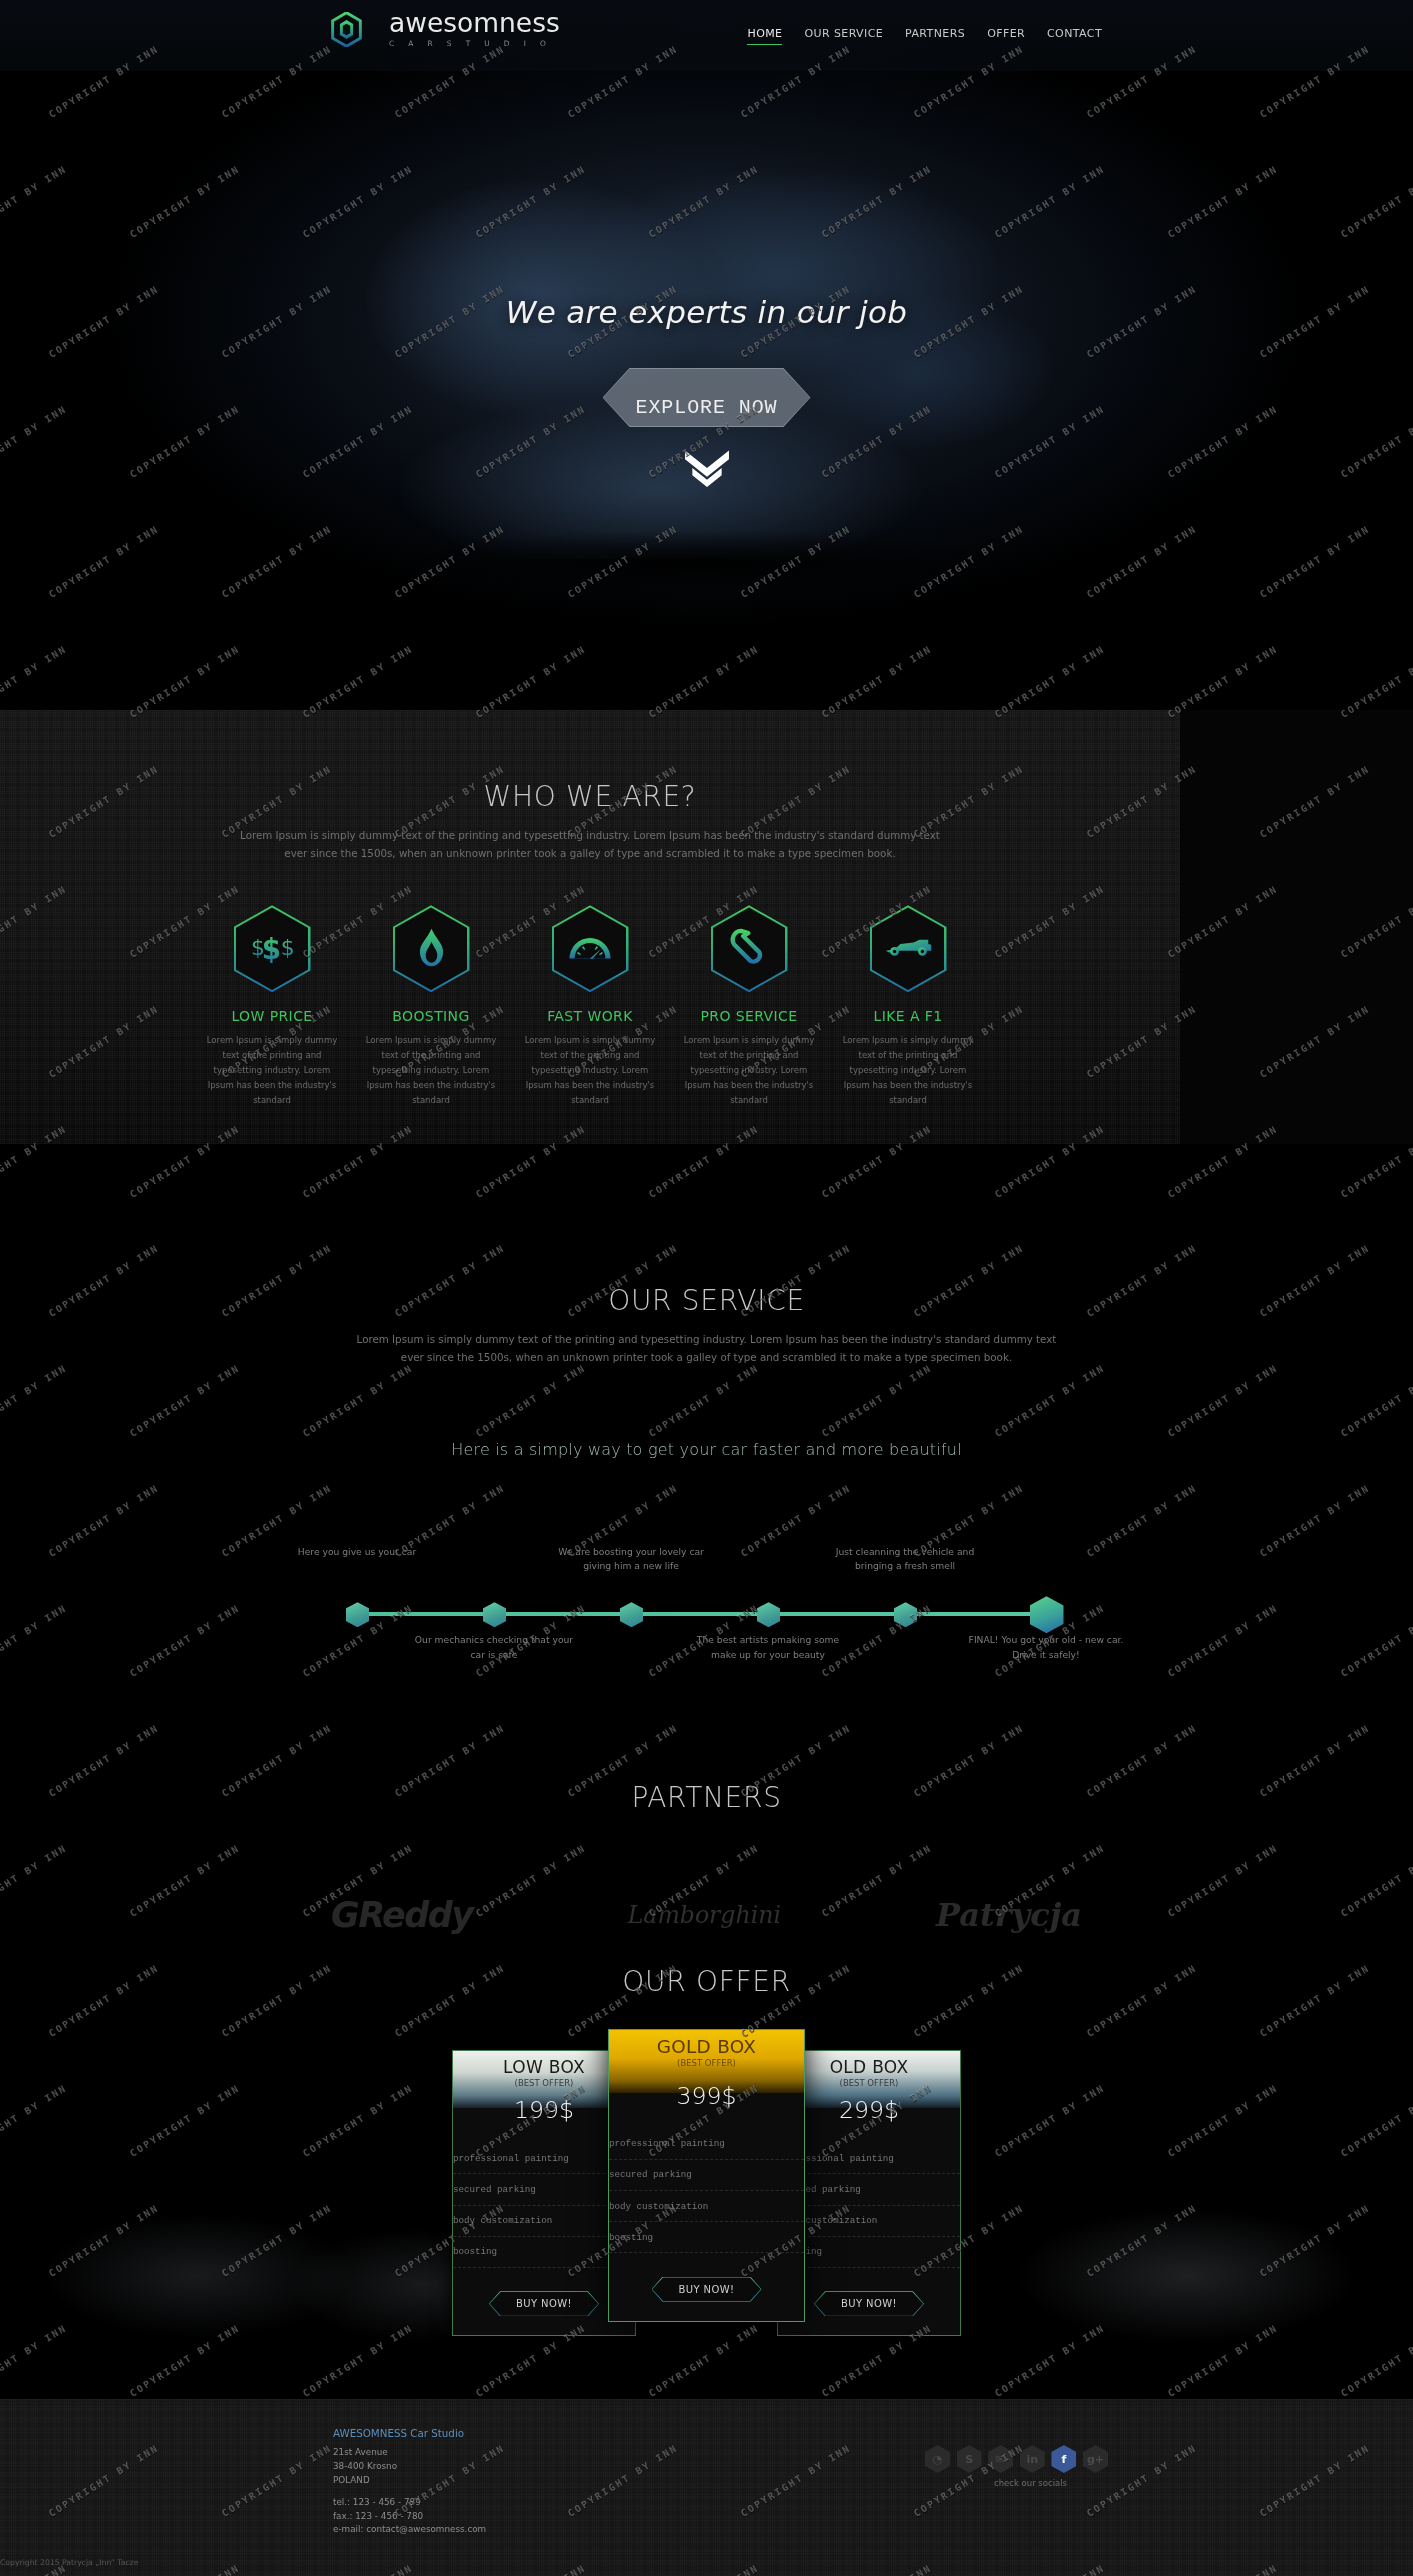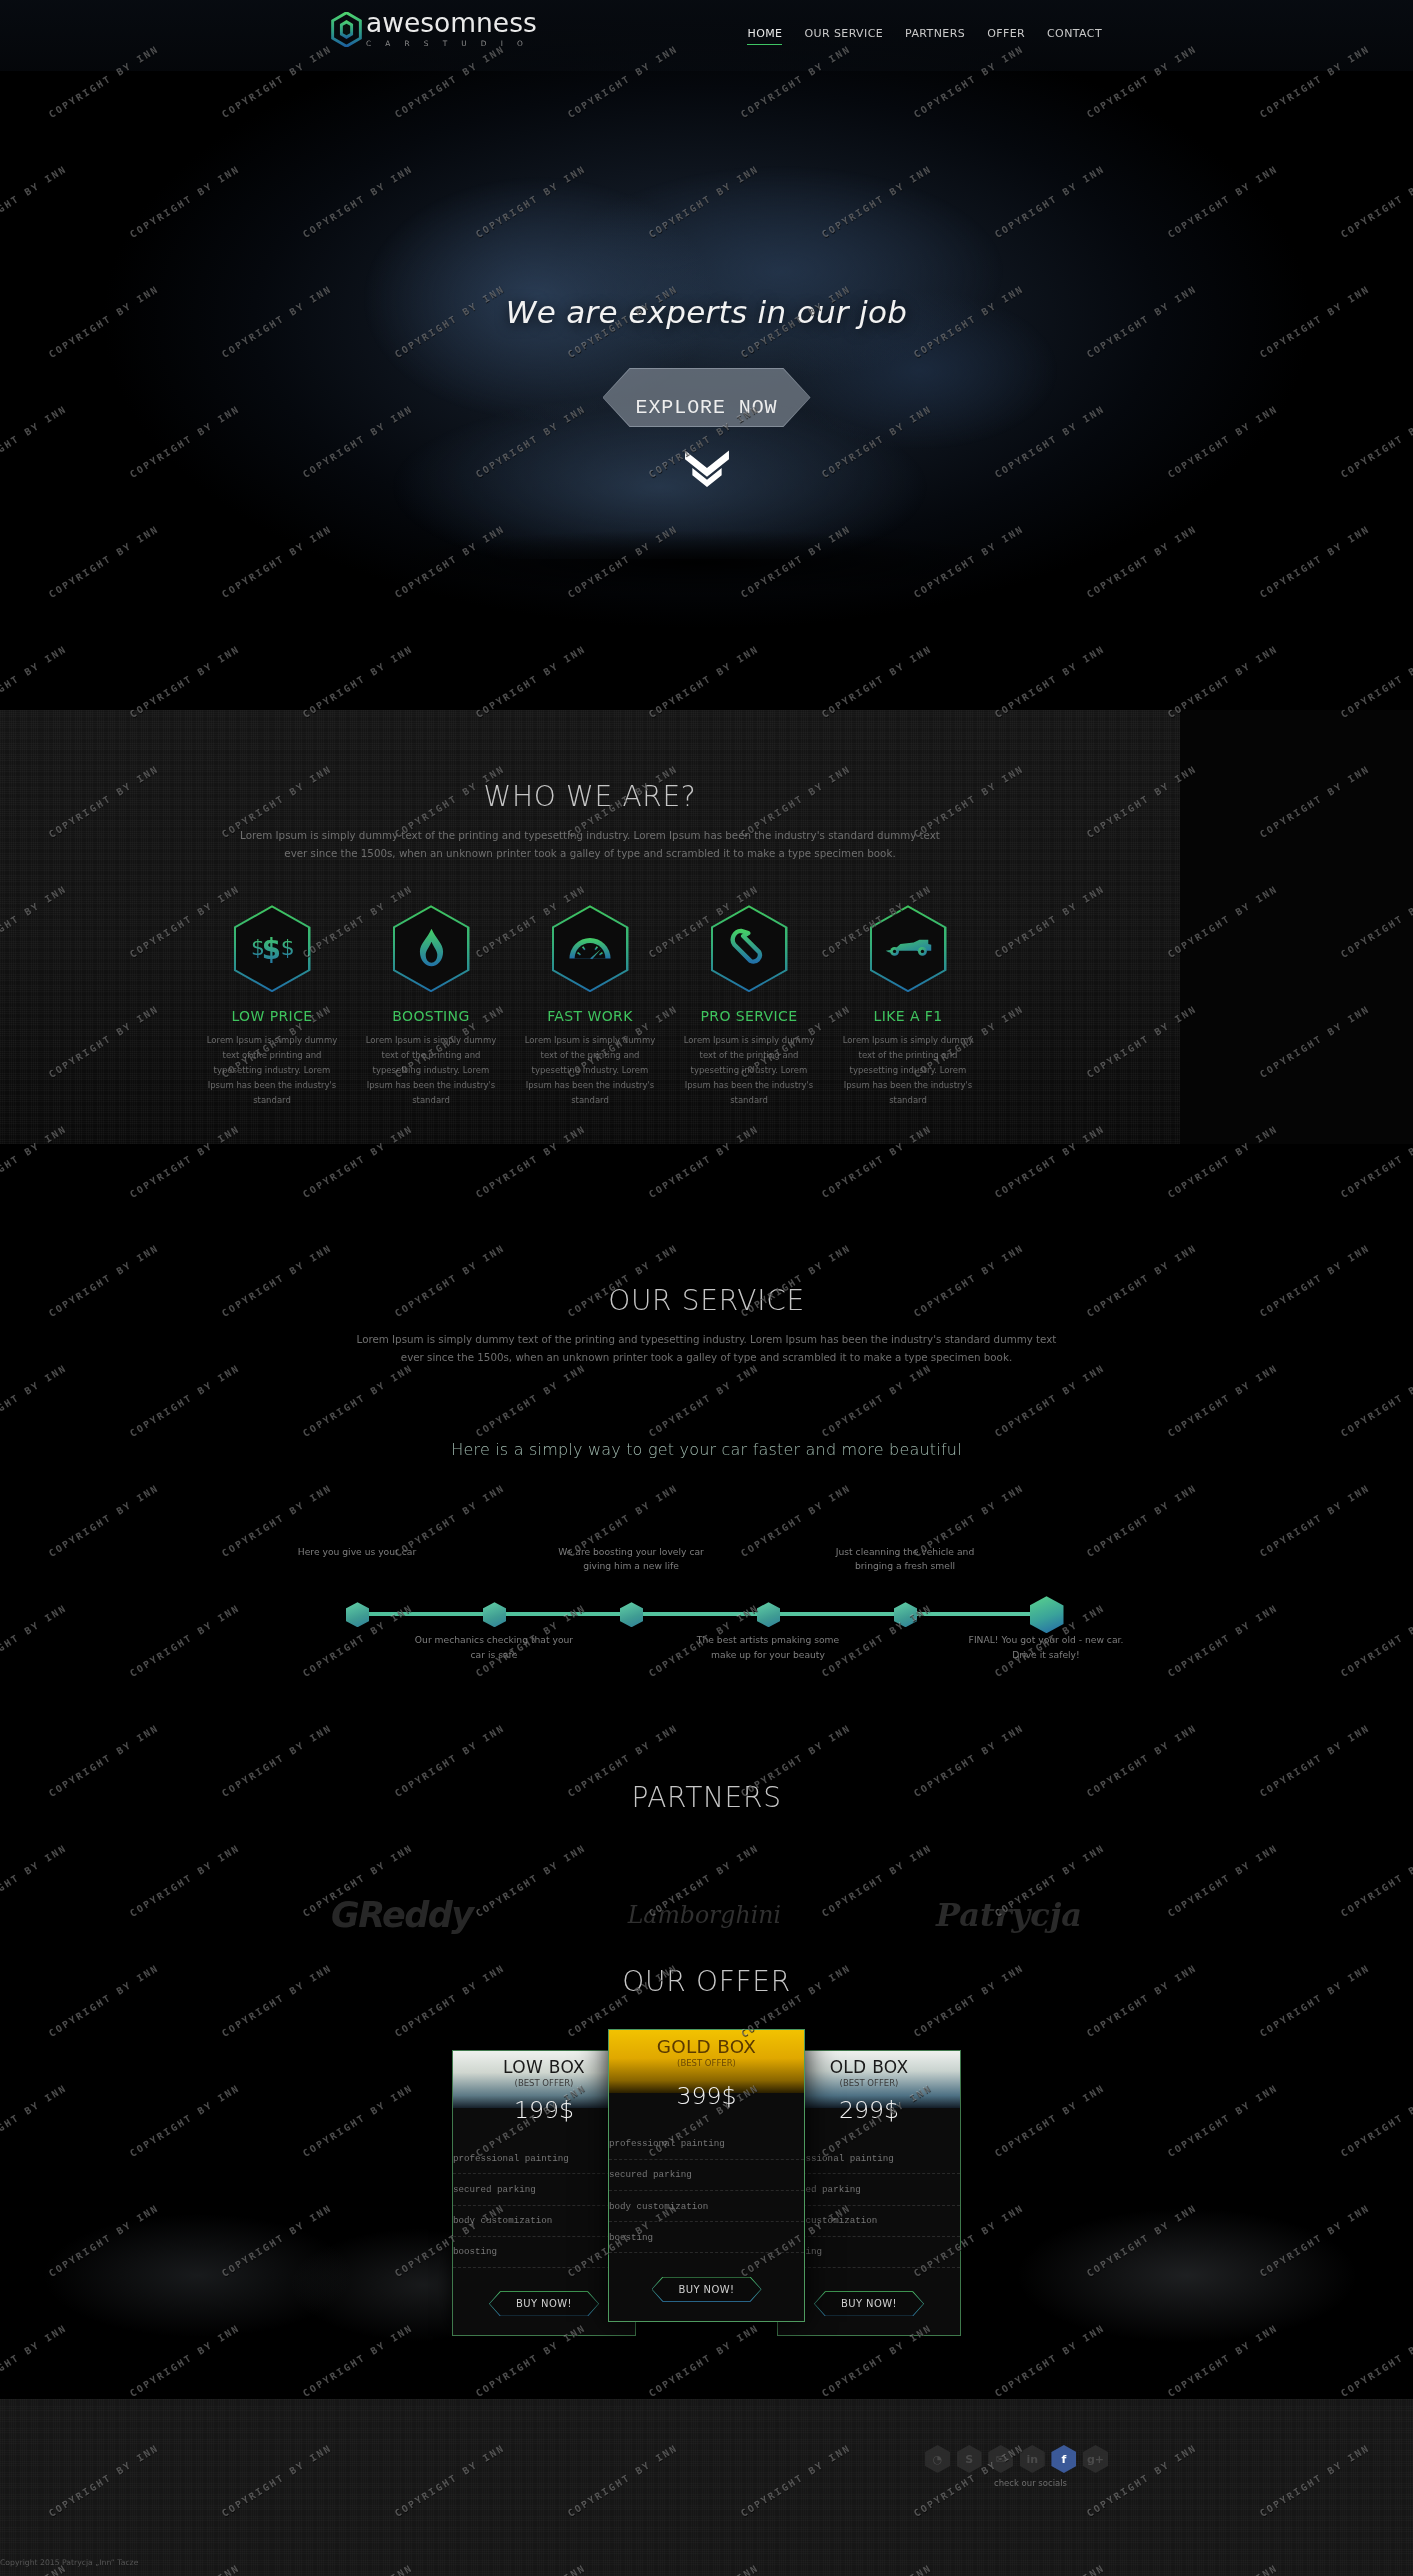--- a/index.html
+++ b/index.html
@@ -26,21 +26,21 @@
     text-shadow:0 0.7px 0.7px rgba(0,0,0,.8);
   }
 
   
   .header {
     position:absolute; top:0; left:0; width:1413px; height:71px;
     z-index:40;
     display:flex; align-items:center;
     background:linear-gradient(180deg, rgba(8,12,18,.92), rgba(8,12,18,.55));
   }
-  .logo-wrap { position:absolute; left:331px; top:10.3px; display:flex; align-items:center; gap:4px; }
+  .logo-wrap { position:absolute; left:331px; top:10.3px; display:flex; align-items:center; gap:27px; }
   .logo-mark { width:31px; height:35px; position:relative; }
   .logo-text-main {
     font-size:26.5px; font-weight:400; color:#e9e9e9; letter-spacing:0px; line-height:1;
     font-family:"DejaVu Sans", sans-serif;
   }
   .logo-text-sub {
     font-size:7.4px; letter-spacing:5.9px; color:#8b8b8b; margin-top:2.2px;
     font-family:"DejaVu Sans", sans-serif;
   }
   .nav { position:absolute; right:311px; top:26.5px; display:flex; gap:22px; align-items:flex-start;}
@@ -605,20 +605,30 @@
           <div class="bhex"></div>
             <div class="bhexin"></div>
           <span>BUY NOW!</span>
         </div>
       </div>
 
     </div>
   </div>
 
   <div class="footer">
+    <div class="f-left">
+      <div class="f-brand">AWESOMNESS Car Studio</div>
+      <div class="f-line">21st Avenue</div>
+      <div class="f-line">38-400 Krosno</div>
+      <div class="f-line">POLAND</div>
+      <div class="f-gap"></div>
+      <div class="f-line">tel.: 123 - 456 - 789</div>
+      <div class="f-line">fax.: 123 - 456 - 780</div>
+      <div class="f-line">e-mail: contact@awesomness.com</div>
+    </div>
 
     <div class="socials">
       <div class="sicon">◔</div>
       <div class="sicon">S</div>
       <div class="sicon">✉</div>
       <div class="sicon">in</div>
       <div class="sicon fb">f</div>
       <div class="sicon gp">g+</div>
     </div>
     <div class="socials-cap">check our socials</div>

